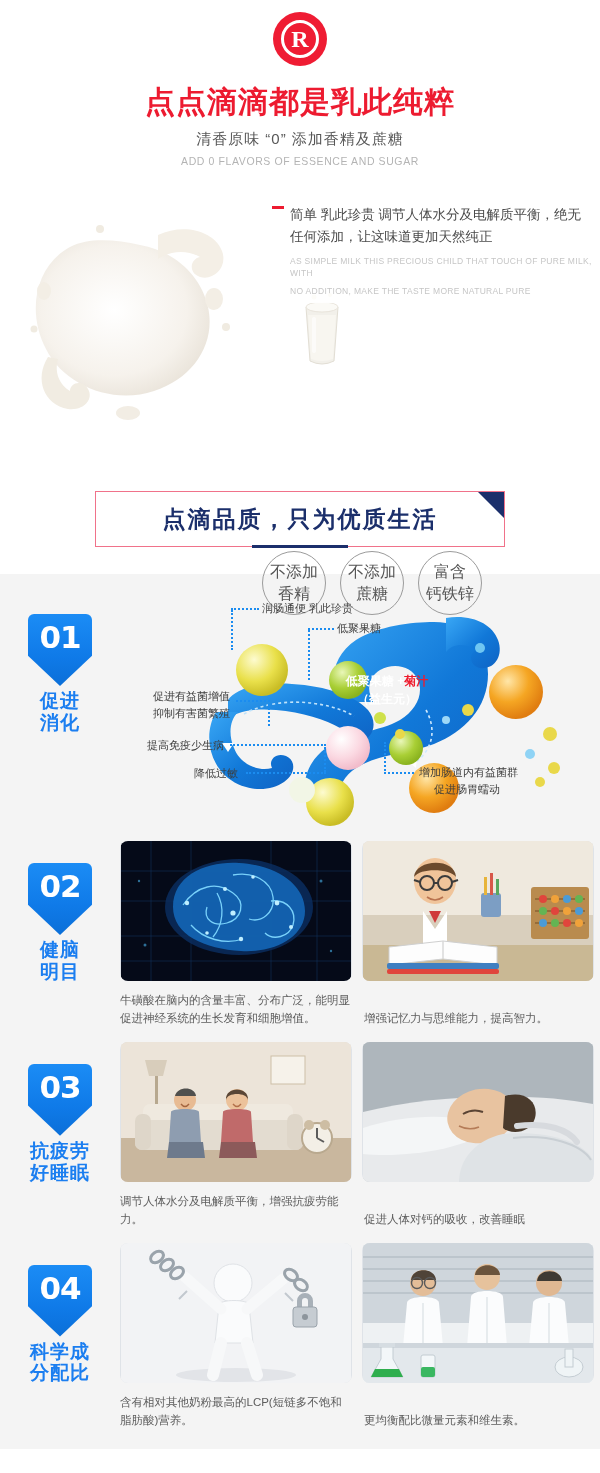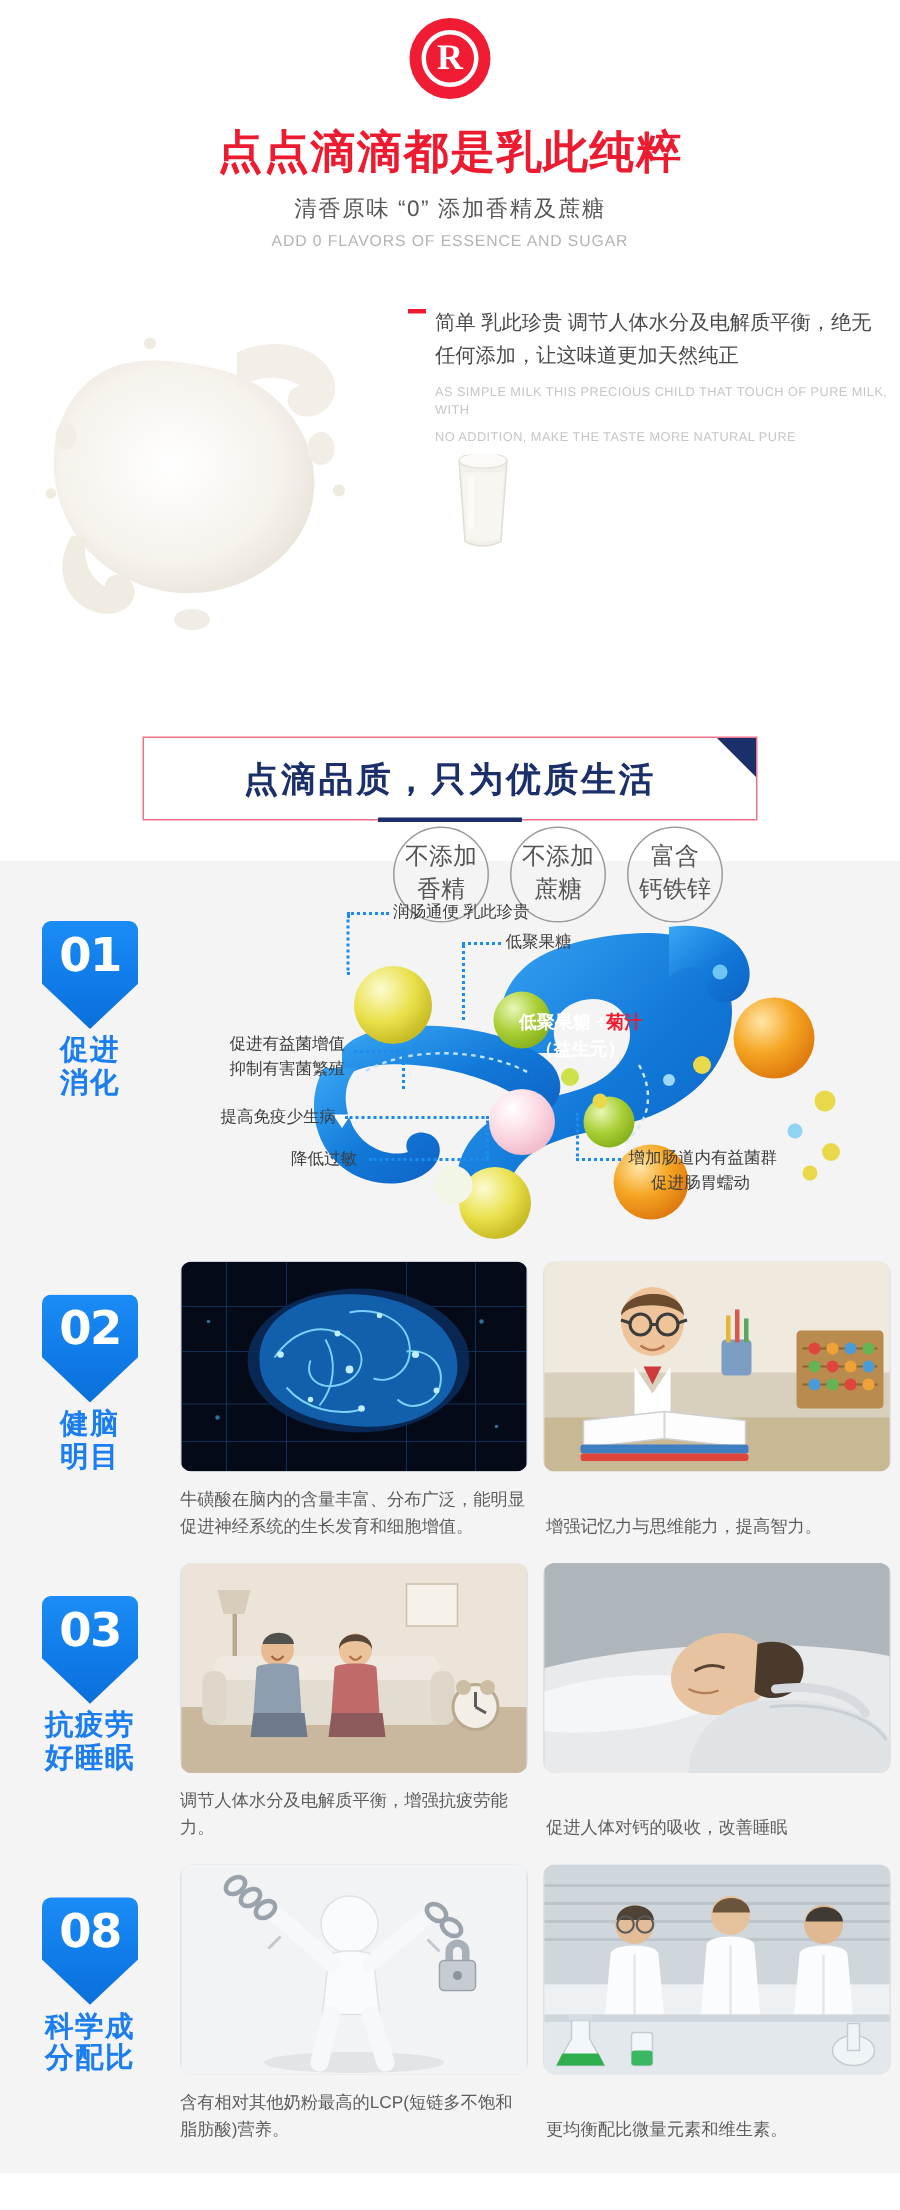--- a/index.html
+++ b/index.html
@@ -489,21 +489,21 @@
         <div class="caption-row">
           <div class="caption">调节人体水分及电解质平衡，增强抗疲劳能力。</div>
           <div class="caption pad">促进人体对钙的吸收，改善睡眠</div>
         </div>
       </div>
     </div>
 
     <div class="feature">
       <div class="shield-col">
         <div class="shield">
-          <span class="shield-num">08</span>
+          <span class="shield-num">04</span>
         </div>
         <div class="shield-label">科学成</div>
         <div class="shield-label" style="margin-top:0">分配比</div>
       </div>
       <div class="feature-body">
         <div class="photo-row">
           <div class="photo">
             <svg viewBox="0 0 230 140" xmlns="http://www.w3.org/2000/svg" aria-hidden="true">
               <rect width="230" height="140" fill="#f2f3f5"></rect>
               <ellipse cx="115" cy="132" rx="60" ry="7" fill="#e2e4e8"></ellipse>

